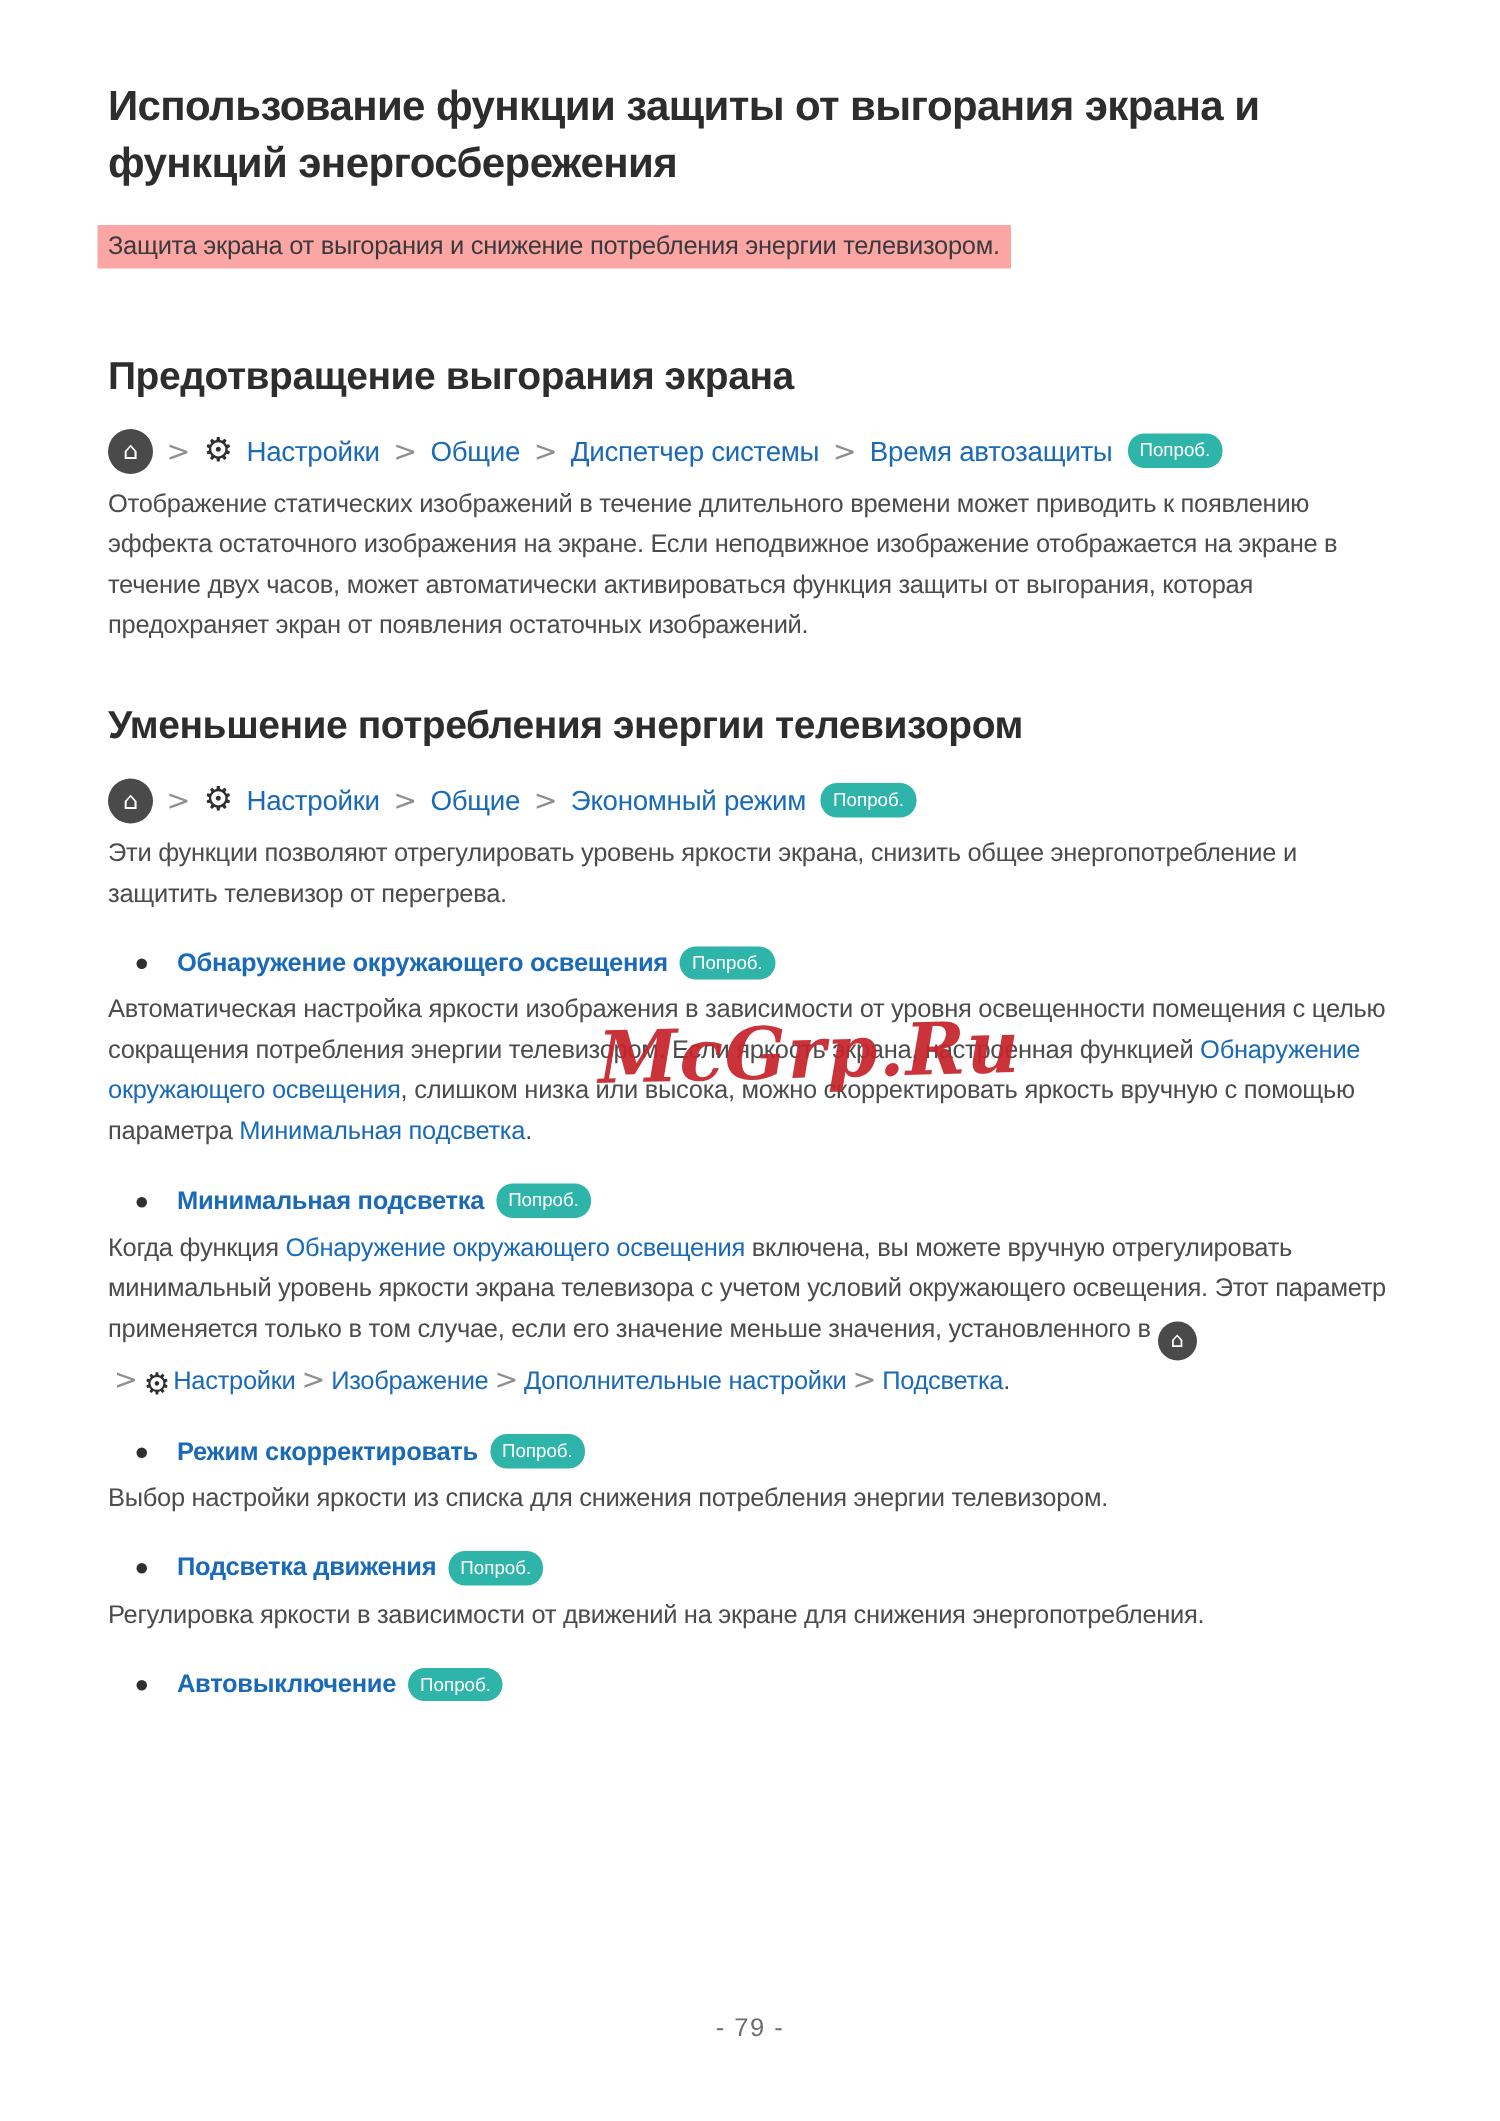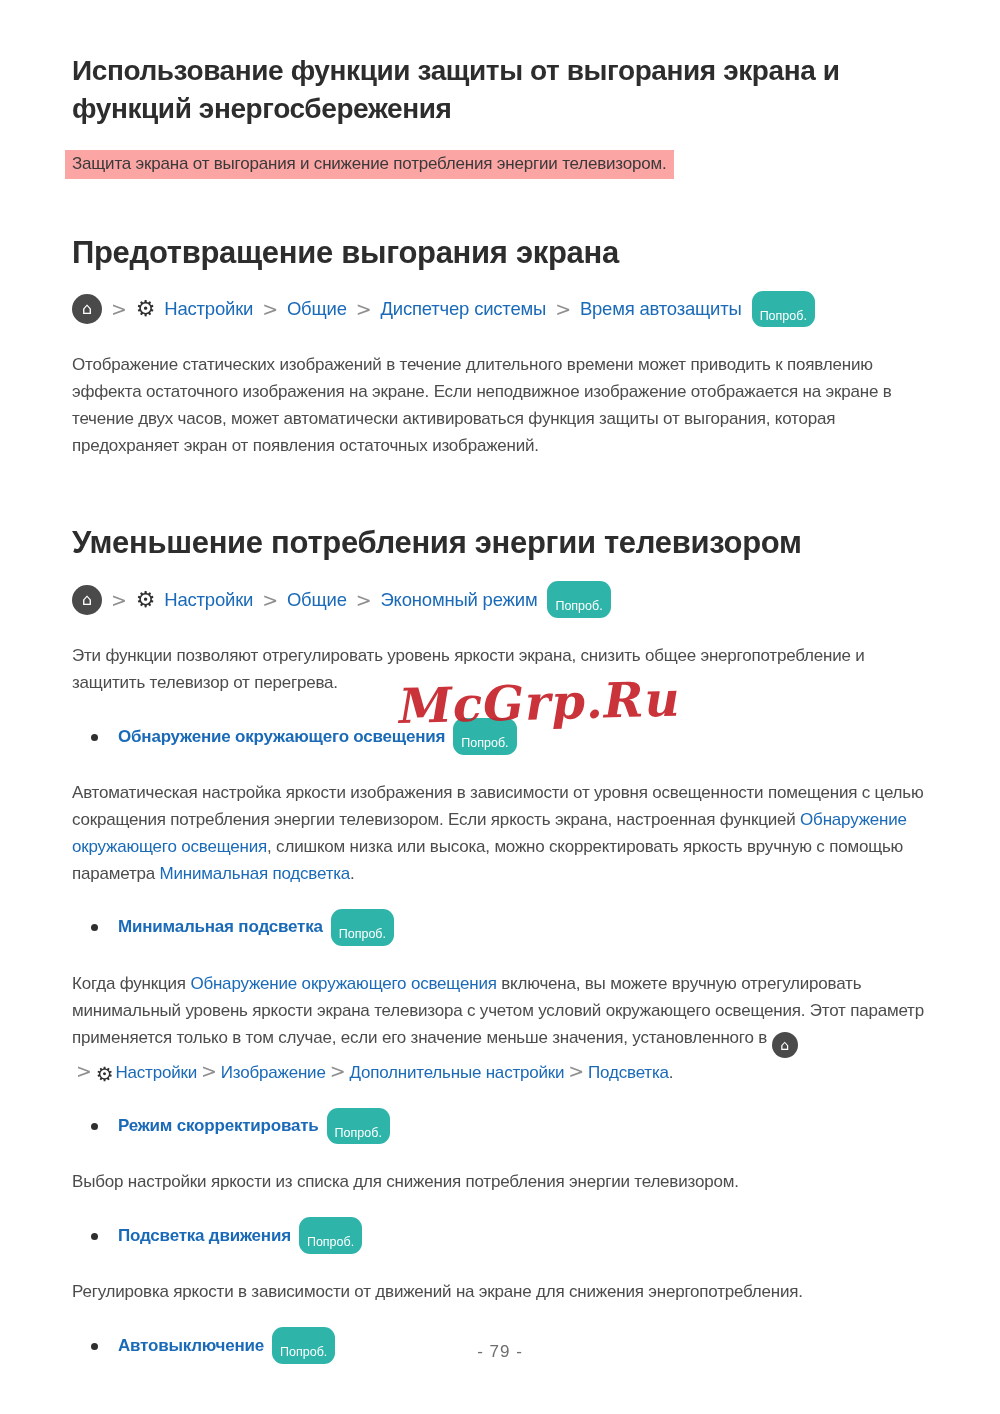--- a/index.html
+++ b/index.html
@@ -14,30 +14,30 @@
     font-size:28px;line-height:1.37;font-weight:700;
     color:#2d2d2d;letter-spacing:-0.4px;
   }
   .subtitle-row{margin:21px 0 0;}
   .hl{
     display:inline-block;background:#fca5a5;color:#3a3a3a;
     font-size:17px;letter-spacing:-0.2px;
     padding:4px 7px 5px;margin-left:-7px;
   }
   h2{
-    margin:56px 0 0;font-size:31px;font-weight:700;
+    margin:56px 0 0;font-size:26px;font-weight:700;
     color:#2d2d2d;letter-spacing:-0.3px;
   }
-  h2.second{margin-top:66px;}
+  h2.second{margin-top:38px;}
   .breadcrumb{
     margin-top:20px;display:flex;align-items:center;gap:9px;
     font-size:18.5px;letter-spacing:-0.2px;
   }
   p.body{
-    margin:24px 0 0;max-width:858px;
+    margin:6px 0 0;max-width:858px;
     font-size:17px;line-height:27px;letter-spacing:-0.2px;color:#4c4c4c;
   }
   
   .seg.link{color:#1a6ab8;}
   .breadcrumb .seg.link{color:#1a6ab8;}
   .seg.plain{color:#4c4c4c;text-align:right;}
   .seg.sep{color:#8f8f8f;font-size:19px;font-family:"DejaVu Sans",sans-serif;}
   .feature-body .seg.sep{margin:0 4px;}
   .seg.gear{
     color:#2f2f2f;font-size:22px;line-height:1;
@@ -47,21 +47,21 @@
   .seg.home{
     display:inline-flex;align-items:center;justify-content:center;
     width:30px;height:30px;border-radius:50%;
     background:#4a4a4a;color:#fff;font-size:16px;line-height:1;
     font-family:"DejaVu Sans",sans-serif;flex:0 0 auto;
   }
   .feature-body .seg.home{width:26px;height:26px;font-size:14px;vertical-align:-7px;}
   .seg.badge,.badge{
     display:inline-block;background:#2fb4aa;color:#fff;
     font-size:12.5px;font-weight:400;letter-spacing:0;
-    padding:19px 8px 4px;border-radius:11px;line-height:1.1;
+    padding:5px 8px 4px;border-radius:11px;line-height:1.1;
   }
   .breadcrumb .seg.badge{margin-left:1px;}
   
   .features{margin-top:0;}
   .feature{margin-top:22px;}
   .feature-head{display:flex;align-items:center;}
   .bullet{
     width:7px;height:7px;border-radius:50%;background:#2f2f2f;
     margin:1px 20px 0 19px;flex:0 0 auto;
   }

